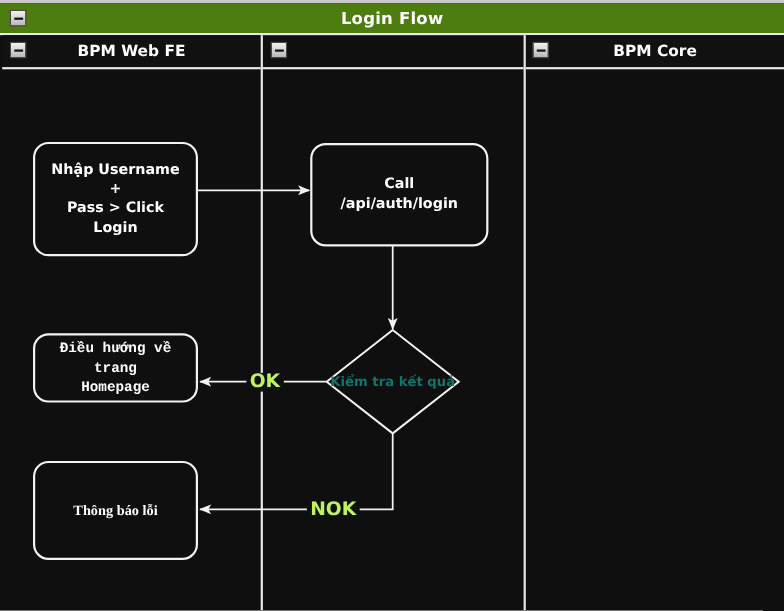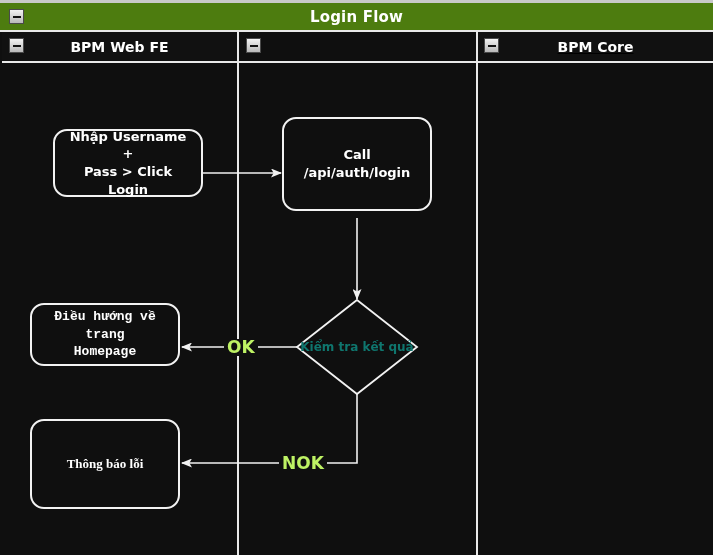--- a/index.html
+++ b/index.html
@@ -170,21 +170,21 @@
 
   <div class="pool-title">
     <span class="pool-title-text">Login Flow</span>
   </div>
   <div class="pool-title-rule"></div>
   <div class="collapse-icon" id="icon-pool"></div>
 
   <div class="lane-header" style="left:2px; width:235px;">
     <span class="lane-header-text">BPM Web FE</span>
   </div>
-  <div class="lane-header" style="left:478px; width:235px;text-decoration:underline;">
+  <div class="lane-header" style="left:478px; width:235px;">
     <span class="lane-header-text">BPM Core</span>
   </div>
 
   <div class="lane-header-rule" style="left:2px;  width:235px;"></div>
   <div class="lane-header-rule" style="left:239px; width:237px;"></div>
   <div class="lane-header-rule" style="left:478px; width:235px;"></div>
 
   <div class="collapse-icon" id="icon-lane-0"></div>
   <div class="collapse-icon" id="icon-lane-1"></div>
   <div class="collapse-icon" id="icon-lane-2"></div>
@@ -204,25 +204,25 @@
     <path d="M357,218 L357,299" fill="none" stroke="#f2f2f2" stroke-width="1.6" marker-end="url(#arrowhead)"></path>
 
     <path d="M297,347 L182,347" fill="none" stroke="#f2f2f2" stroke-width="1.6" marker-end="url(#arrowhead)"></path>
 
     <path d="M357,392 L357,463 L182,463" fill="none" stroke="#f2f2f2" stroke-width="1.6" marker-end="url(#arrowhead)"></path>
   </svg>
 
   <div class="edge-label" style="left:224px; top:339px;">OK</div>
   <div class="edge-label" style="left:279px; top:455px;">NOK</div>
 
-  <div class="node-box" style="left:30px; top:129px; width:150px; height:68px;margin-left:23px;">
+  <div class="node-box" style="left:30px; top:129px; width:150px; height:104px;">
     <span>Nhập Username +<br>Pass &gt; Click Login</span>
   </div>
 
-  <div class="node-box" style="left:282px; top:117px; width:150px; height:94px;">
+  <div class="node-box" style="left:282px; top:130px; width:162px; height:94px;">
     <span>Call /api/auth/login</span>
   </div>
 
   <div class="node-diamond" style="left:295px; top:298px; width:124px; height:98px;">
     <svg width="124" height="98" viewBox="0 0 124 98">
       <polygon points="62,2 122,49 62,96 2,49" fill="#0f0f0f" stroke="#f2f2f2" stroke-width="1.8"></polygon>
     </svg>
     <span class="diamond-label">Kiểm tra kết quả</span>
   </div>
 

